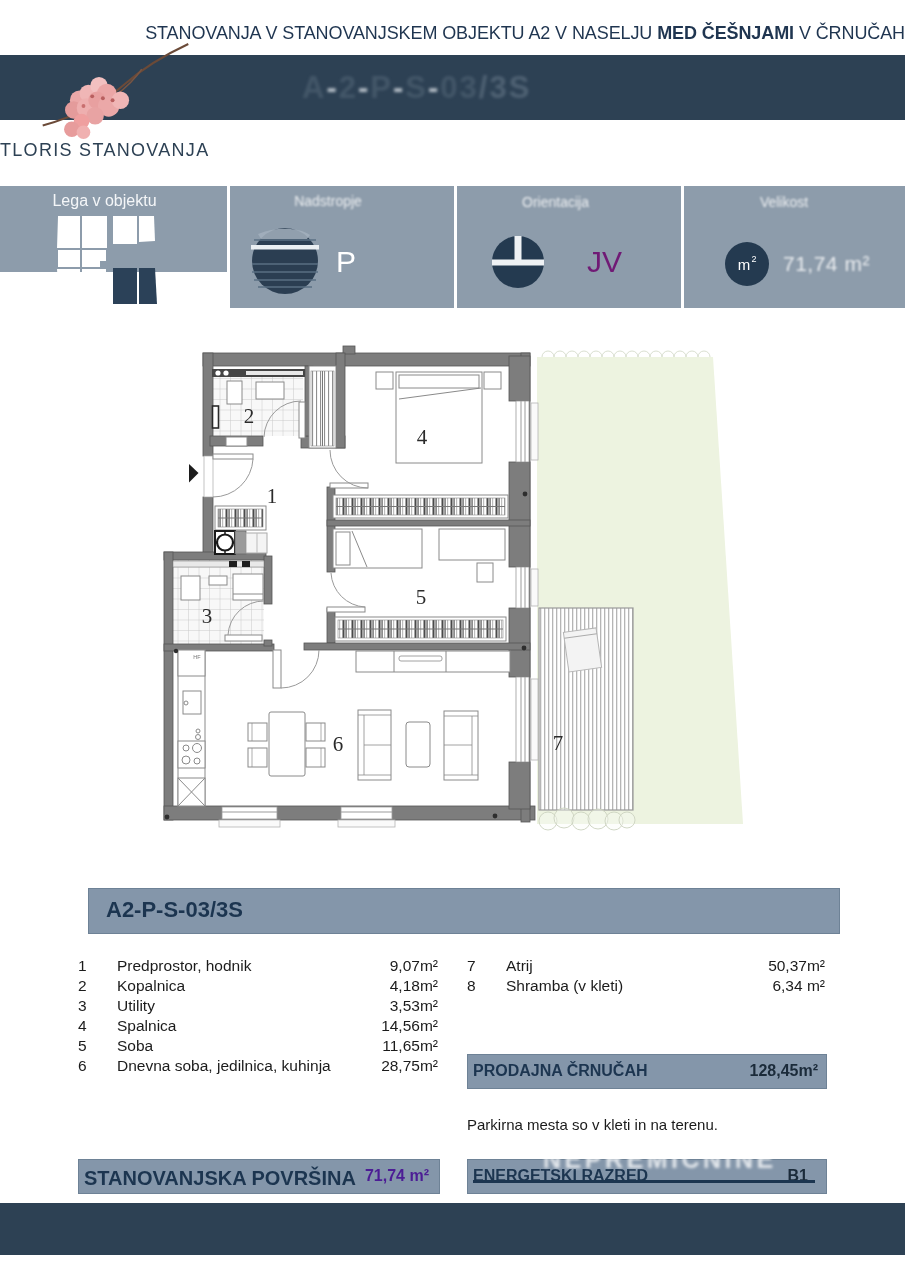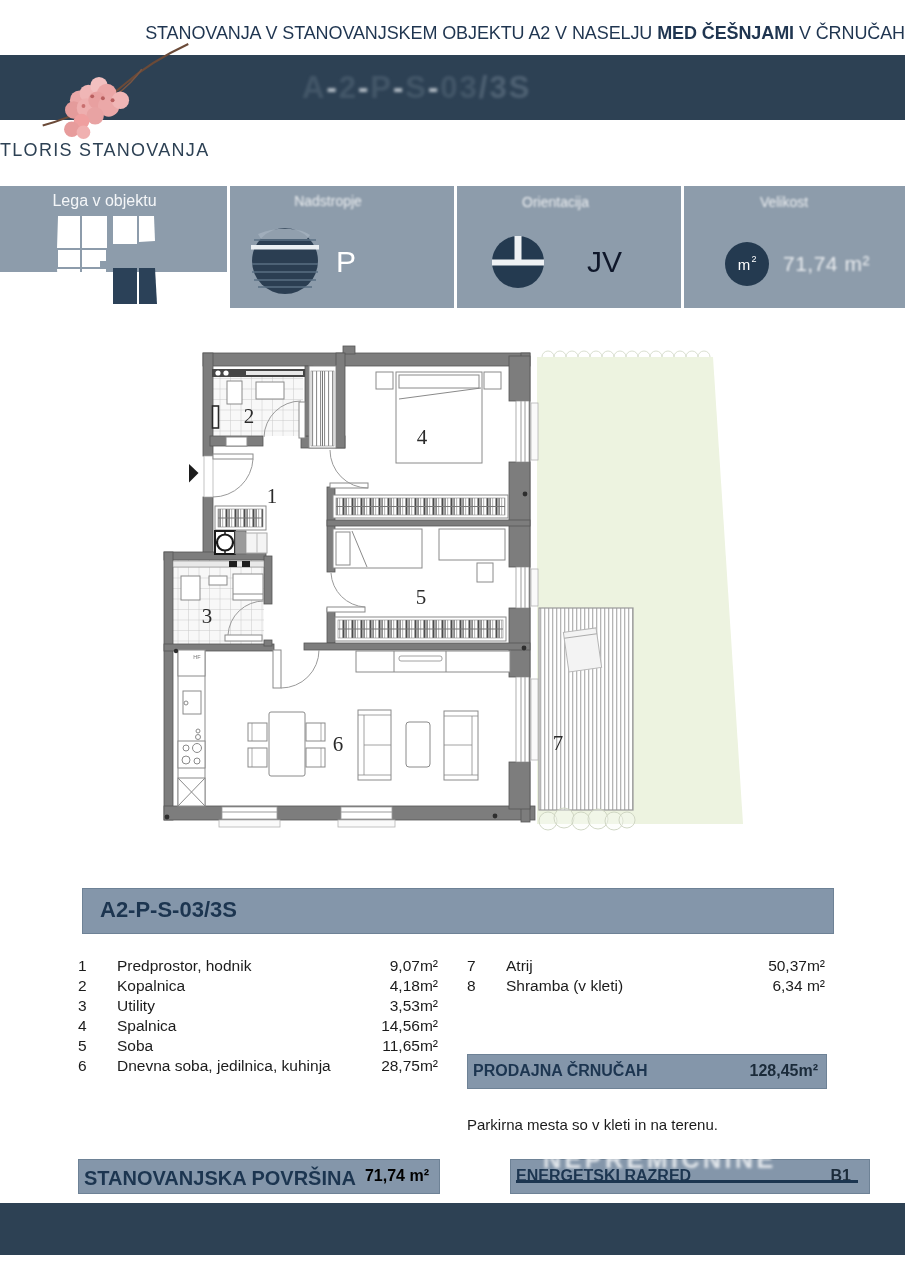--- a/index.html
+++ b/index.html
@@ -84,21 +84,21 @@
 </div>
 
 <div class="abs" style="left:457px;top:186px;width:224px;height:122px;background:#8d9cab;">
   <div class="abs" style="left:41px;top:8px;width:115px;text-align:center;font-size:14px;color:rgba(255,255,255,0.85);filter:blur(1.1px);">Orientacija</div>
 
   <svg class="abs" style="left:35px;top:50px;width:52px;height:52px;" viewBox="0 0 52 52">
     <circle cx="26" cy="26" r="26" fill="#243a50"></circle>
     <rect x="22.5" y="0" width="7" height="24" fill="#eef1f4"></rect>
     <rect x="0" y="23.5" width="52" height="6" fill="#eef1f4"></rect>
   </svg>
-  <div class="abs" style="left:130px;top:59px;font-size:30px;color:#0f172a;">JV</div>
+  <div class="abs" style="left:130px;top:59px;font-size:30px;color:#701a75;">JV</div>
 </div>
 
 <div class="abs" style="left:684px;top:186px;width:221px;height:122px;background:#8d9cab;">
   <div class="abs" style="left:30px;top:8px;width:140px;text-align:center;font-size:14px;color:rgba(255,255,255,0.85);filter:blur(1.1px);">Velikost</div>
 
   <svg class="abs" style="left:41px;top:56px;width:44px;height:44px;" viewBox="0 0 44 44">
     <circle cx="22" cy="22" r="22" fill="#243a50"></circle>
     <text x="19" y="28" font-size="15" fill="#ffffff" text-anchor="middle" font-family="Liberation Sans">m</text>
     <text x="26.5" y="20" font-size="9" fill="#ffffff" font-family="Liberation Sans">2</text>
   </svg>
@@ -408,21 +408,21 @@
     <text x="207" y="623">3</text>
 
     <text x="422" y="444">4</text>
 
     <text x="421" y="604">5</text>
 
     <text x="338" y="751">6</text>
   </g>
 </svg>
 
-<div class="abs bar" style="left:82px;top:888px;width:750px;height:44px;">
+<div class="abs bar" style="left:88px;top:888px;width:750px;height:44px;">
   <div class="abs" style="left:17px;top:8px;font-size:22px;font-weight:bold;color:#1c3550;">A2-P-S-03/3S</div>
 </div>
 
 <div class="abs" style="left:78px;top:956px;width:360px;font-size:15.5px;color:#1b1b1b;line-height:20px;">
   <div style="display:flex;">
       <span style="width:39px;">1</span>
       <span>Predprostor, hodnik</span>
       <span style="margin-left:auto;">9,07m²</span>
     </div>
   <div style="display:flex;">
@@ -467,24 +467,24 @@
 
 <div class="abs bar" style="left:467px;top:1054px;width:358px;height:33px;">
   <div class="abs" style="left:5px;top:7px;font-size:16px;font-weight:bold;color:#1c3550;">PRODAJNA ČRNUČAH</div>
   <div class="abs" style="right:8px;top:7px;font-size:16px;font-weight:bold;color:#1b2b3a;">128,45m²</div>
 </div>
 
 <div class="abs" style="left:467px;top:1116px;font-size:15px;color:#1b1b1b;">Parkirna mesta so v kleti in na terenu.</div>
 
 <div class="abs bar" style="left:78px;top:1159px;width:360px;height:33px;">
   <div class="abs" style="left:5px;top:7px;font-size:20px;font-weight:bold;color:#1c3550;">STANOVANJSKA POVRŠINA</div>
-  <div class="abs" style="right:10px;top:7px;font-size:16px;font-weight:bold;color:#000000;">71,74 m²</div>
-</div>
-
-<div class="abs bar" style="left:467px;top:1159px;width:358px;height:33px;margin-left:43px;">
+  <div class="abs" style="right:10px;top:7px;font-size:16px;font-weight:bold;color:#4c1d95;">71,74 m²</div>
+</div>
+
+<div class="abs bar" style="left:467px;top:1159px;width:358px;height:33px;">
   <div class="abs" style="left:5px;top:7px;font-size:16px;font-weight:bold;color:#1c3550;">ENERGETSKI RAZRED</div>
   <div class="abs" style="right:18px;top:7px;font-size:16px;font-weight:bold;color:#1b2b3a;">B1</div>
   <div class="abs" style="left:5px;top:20px;width:342px;height:2.5px;background:#1c3550;"></div>
 </div>
 
 <div class="abs" style="left:543px;top:1145px;font-size:25px;font-weight:bold;color:rgba(255,255,255,0.78);filter:blur(1.5px);letter-spacing:3.5px;">NEPREMIČNINE</div>
 
 <div class="abs" style="left:0;top:1203px;width:905px;height:52px;background:#2d4154;"></div>
 
 </body></html>

